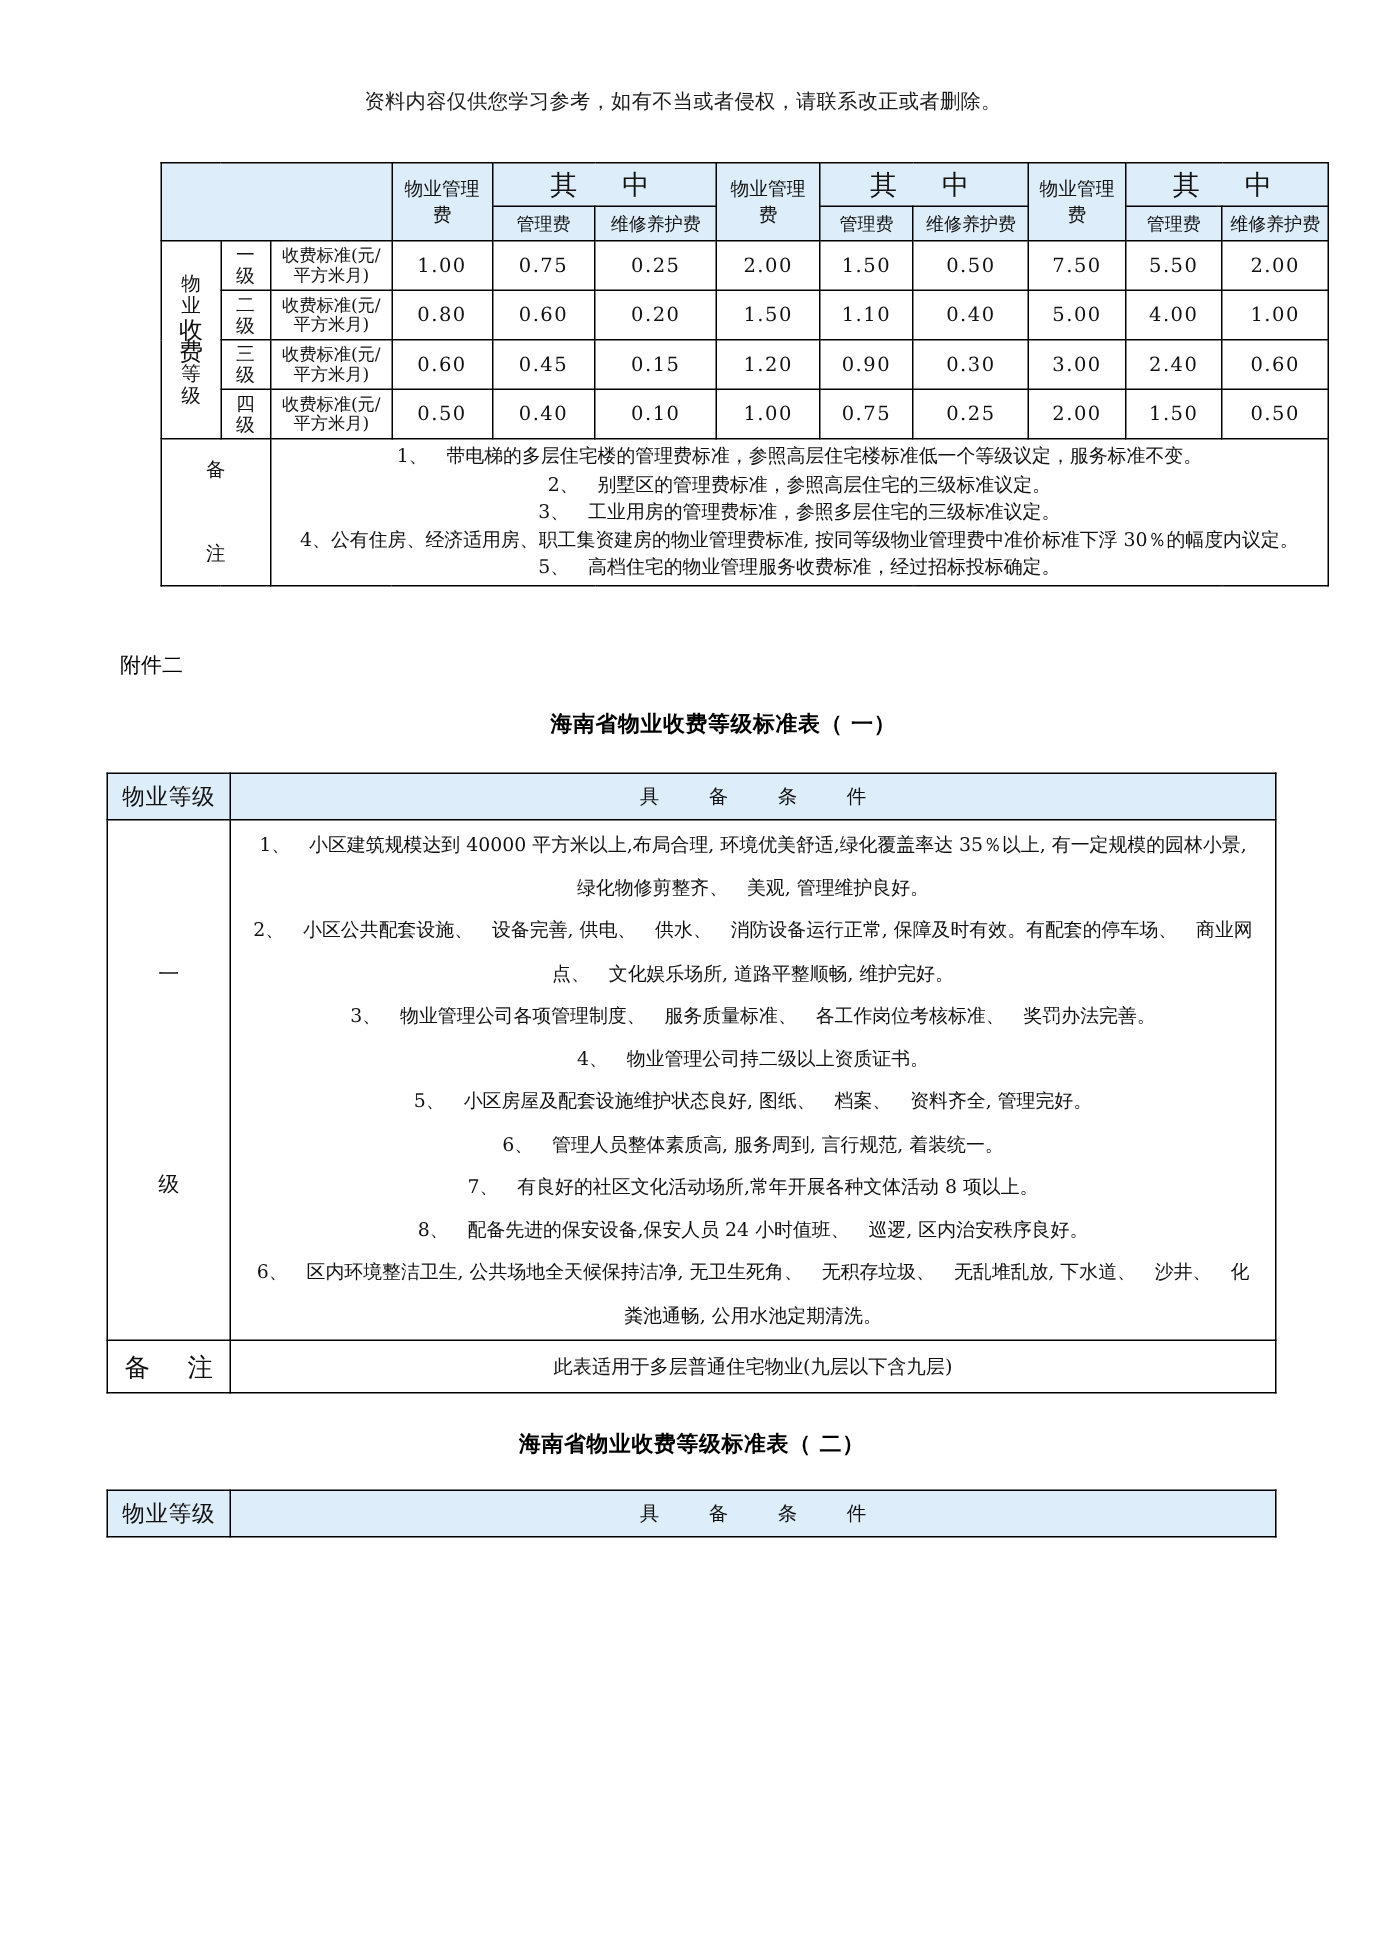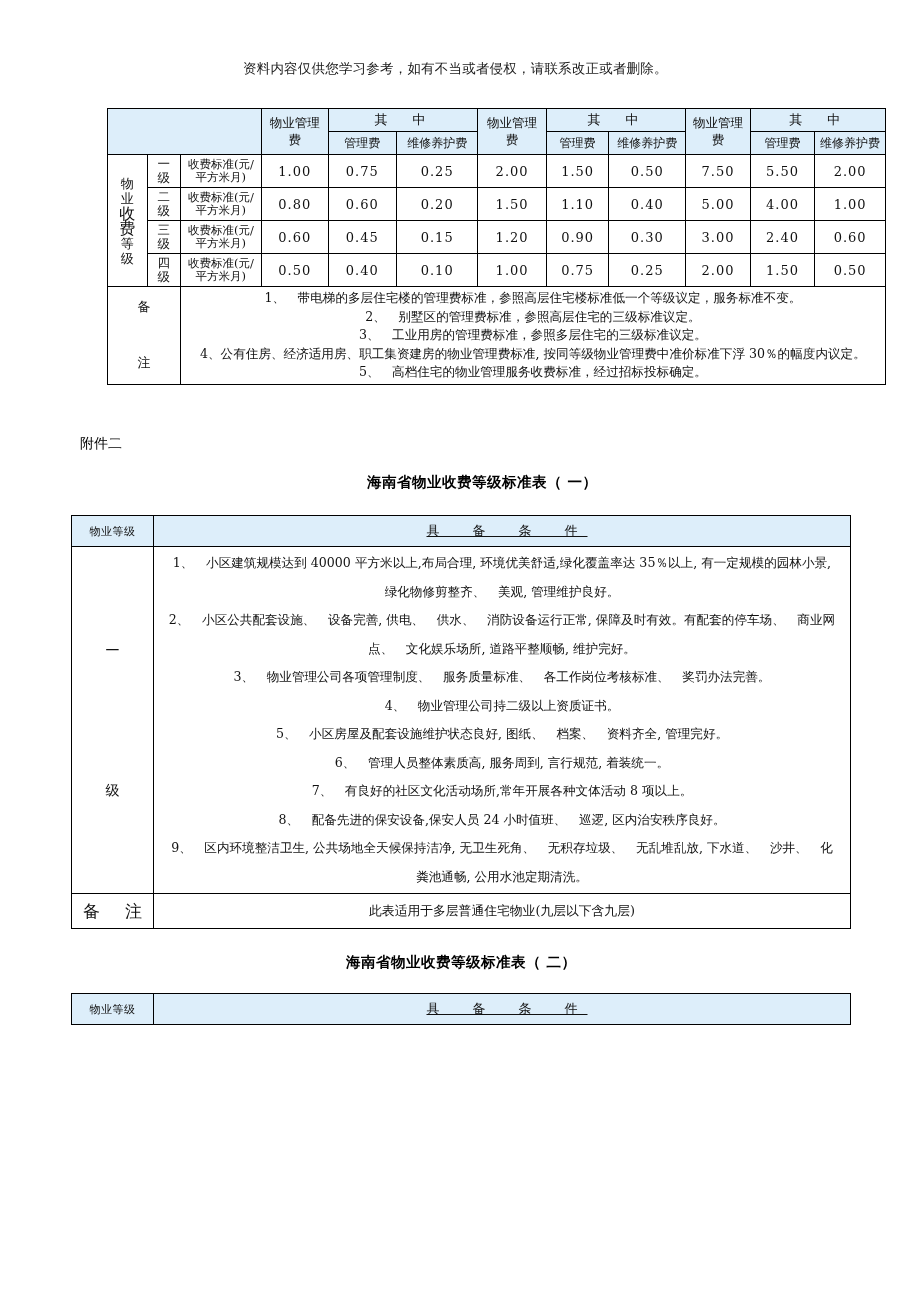--- a/index.html
+++ b/index.html
@@ -57,21 +57,21 @@
     position: absolute;
     left: 71px;
     top: 108px;
     width: 632px;
     padding-left: 36px;
   }
   #table1 { width: 779px; }
   #table1 td { height: 18px; }
   .t1-blank { background: #ddeefa; }
   .t1-grp {
-    font-size: 13px;
+    font-size: 18px;
     letter-spacing: 6px;
     padding-left: 6px;
   }
   .t1-sub { font-size: 12px; }
   .t1-vert {
     font-size: 13px;
     line-height: 15px;
     letter-spacing: 0px;
     padding: 1px;
   }
@@ -133,30 +133,29 @@
 
   
   #table2-wrap {
     position: absolute;
     left: 71px;
     top: 515px;
     width: 779px;
   }
   #table2 { width: 779px; }
   .t2-h-left {
-    font-size: 11px;
+    font-size: 15px;
     letter-spacing: 0.5px;
     height: 26px;
   }
   .t2-h-right {
     font-size: 13px;
     letter-spacing: 10px;
     height: 26px;
     text-indent: 10px;
-    text-decoration: underline;
   }
   .t2-grade {
     font-size: 14px;
     line-height: 1;
     width: 82px;
   }
   .t2-grade .gwrap {
     display: flex;
     flex-direction: column;
     justify-content: space-around;
@@ -372,21 +371,21 @@
             <div class="ln">1、　小区建筑规模达到 40000 平方米以上,布局合理, 环境优美舒适,绿化覆盖率达 35％以上, 有一定规模的园林小景,</div>
             <div class="ln cont">绿化物修剪整齐、　美观, 管理维护良好。</div>
             <div class="ln">2、　小区公共配套设施、　设备完善, 供电、　供水、　消防设备运行正常, 保障及时有效。有配套的停车场、　商业网</div>
             <div class="ln cont">点、　文化娱乐场所, 道路平整顺畅, 维护完好。</div>
             <div class="ln">3、　物业管理公司各项管理制度、　服务质量标准、　各工作岗位考核标准、　奖罚办法完善。</div>
             <div class="ln">4、　物业管理公司持二级以上资质证书。</div>
             <div class="ln">5、　小区房屋及配套设施维护状态良好, 图纸、　档案、　资料齐全, 管理完好。</div>
             <div class="ln">6、　管理人员整体素质高, 服务周到, 言行规范, 着装统一。</div>
             <div class="ln">7、　有良好的社区文化活动场所,常年开展各种文体活动 8 项以上。</div>
             <div class="ln">8、　配备先进的保安设备,保安人员 24 小时值班、　巡逻, 区内治安秩序良好。</div>
-            <div class="ln">9、　区内环境整洁卫生, 公共场地全天候保持洁净, 无卫生死角、　无积存垃圾、　无乱堆乱放, 下水道、　沙井、　化</div>
+            <div class="ln">6、　区内环境整洁卫生, 公共场地全天候保持洁净, 无卫生死角、　无积存垃圾、　无乱堆乱放, 下水道、　沙井、　化</div>
             <div class="ln cont">粪池通畅, 公用水池定期清洗。</div>
           </td>
         </tr>
         <tr>
           <td class="t2-foot-label">备　注</td>
           <td class="t2-foot-body">此表适用于多层普通住宅物业(九层以下含九层)</td>
         </tr>
       </tbody>
     </table>
   </div>

